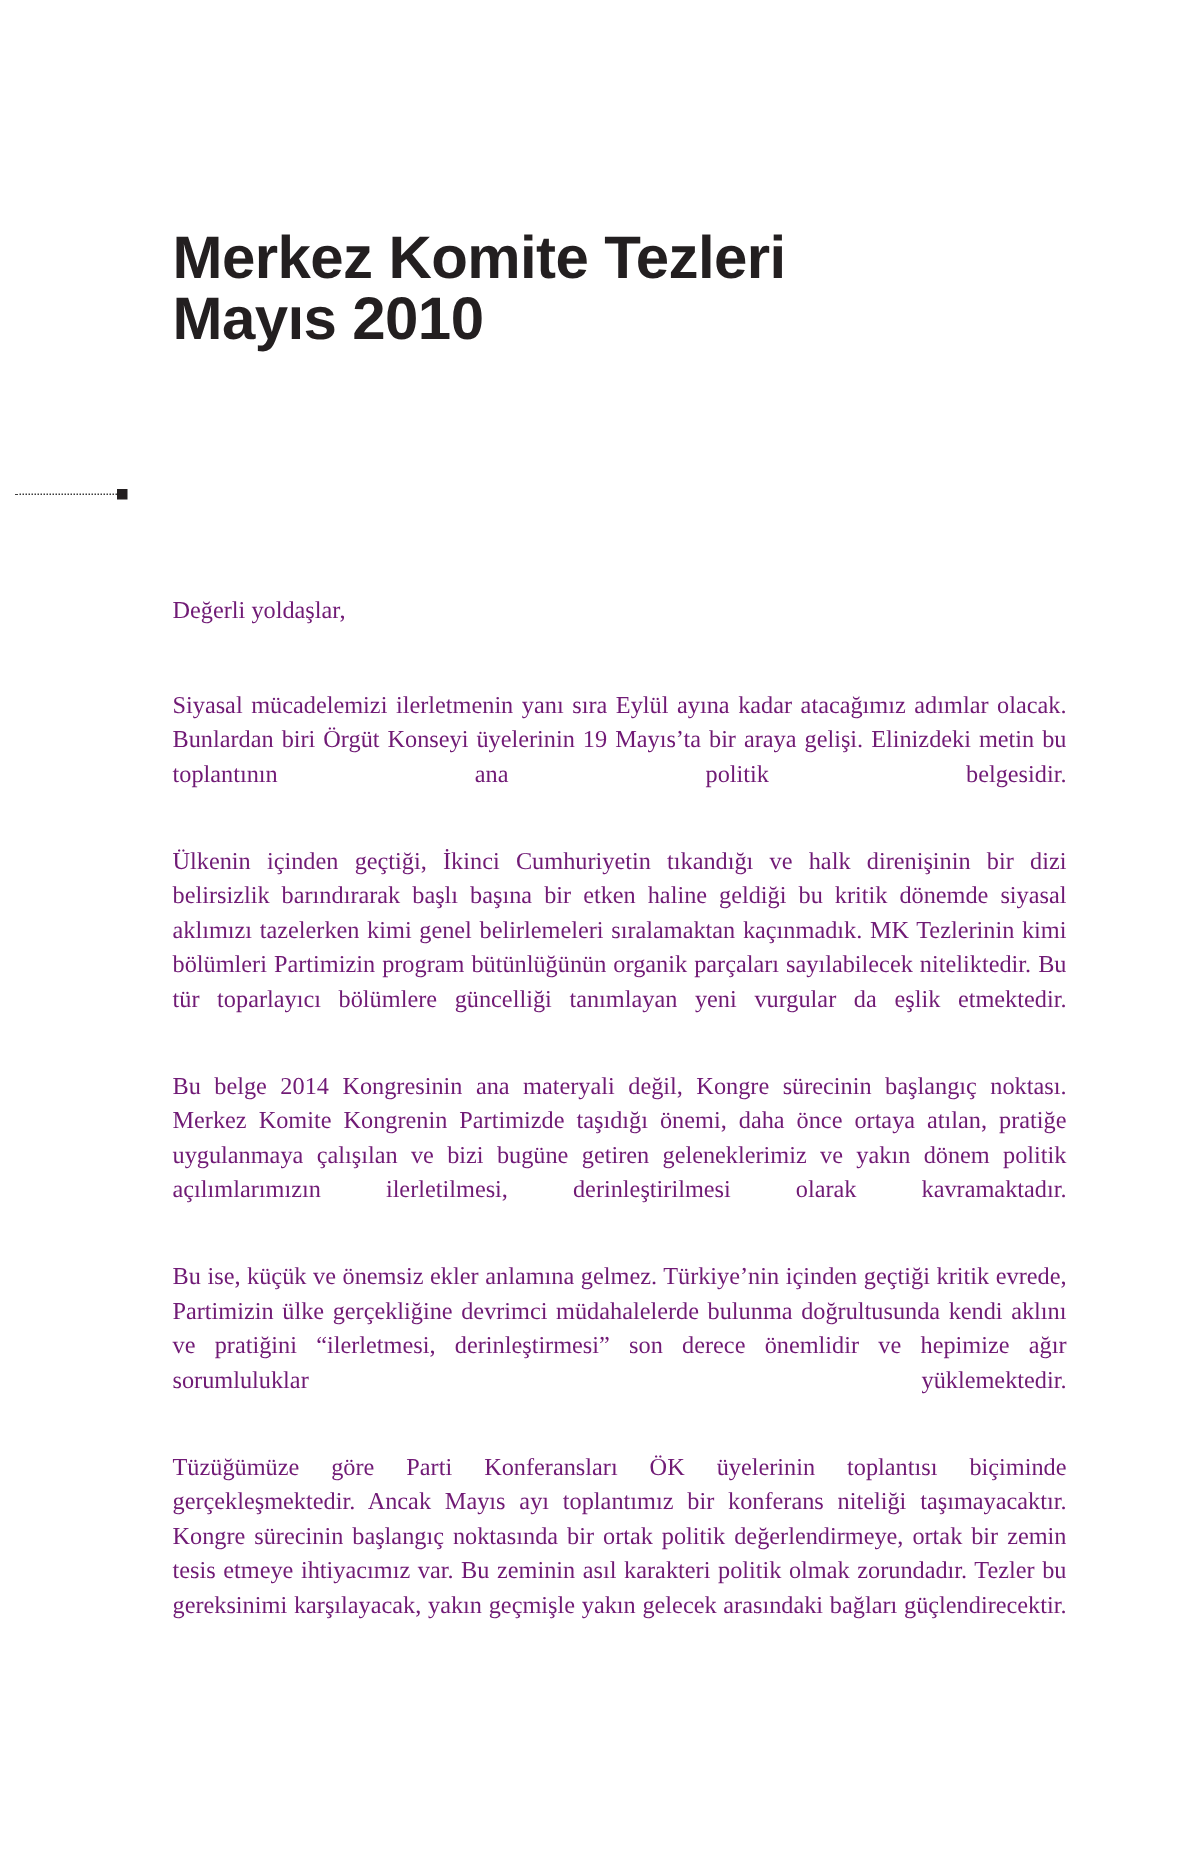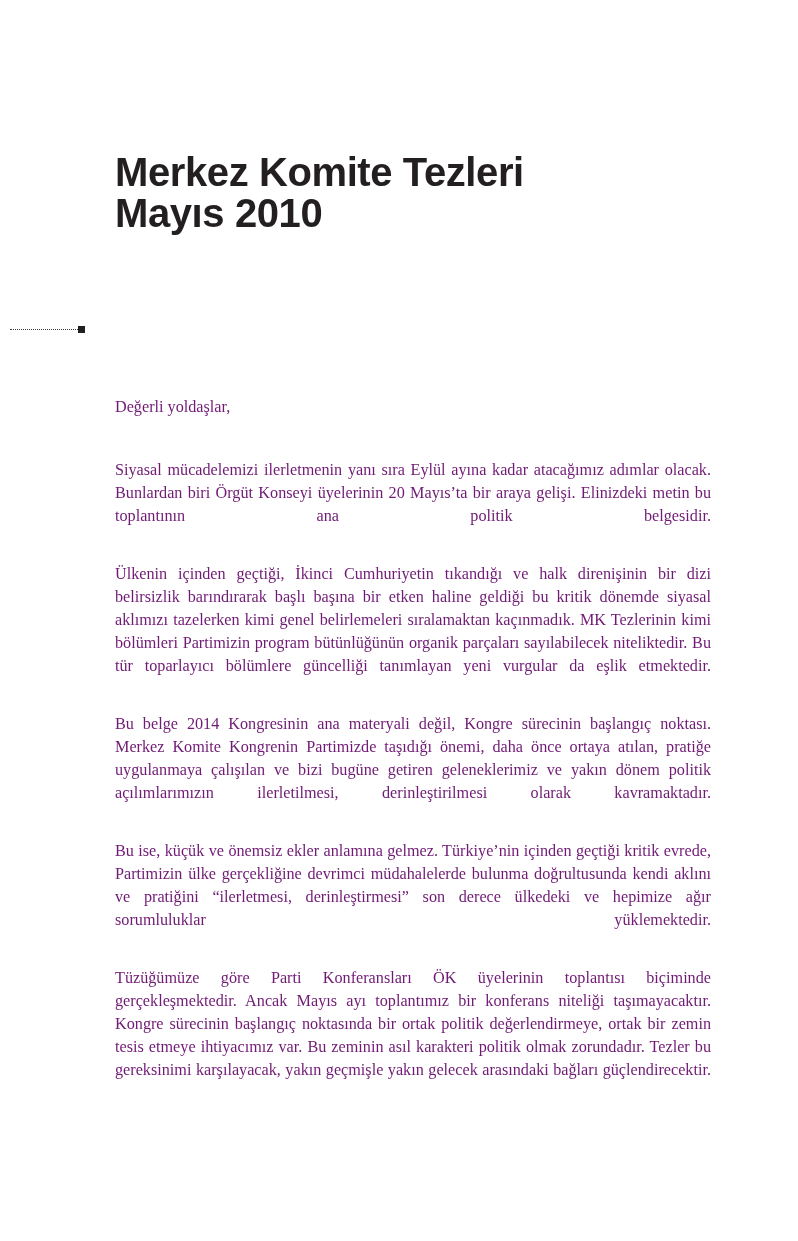--- a/index.html
+++ b/index.html
@@ -124,20 +124,20 @@
 
     <h1 class="doc-title">
       <span class="title-line">Merkez Komite Tezleri</span>
       <span class="title-line">Mayıs 2010</span>
     </h1>
 
   </div>
 
   <div class="body-copy">
     <p class="salutation">Değerli yoldaşlar,</p>
-    <p>Siyasal mücadelemizi ilerletmenin yanı sıra Eylül ayına kadar atacağımız adımlar olacak. Bunlardan biri Örgüt Konseyi üyelerinin 20 Mayıs’ta bir araya gelişi. Elinizdeki metin bu toplantının ana politik belgesidir.</p>
+    <p>Siyasal mücadelemizi ilerletmenin yanı sıra Eylül ayına kadar atacağımız adımlar olacak. Bunlardan biri Örgüt Konseyi üyelerinin 19 Mayıs’ta bir araya gelişi. Elinizdeki metin bu toplantının ana politik belgesidir.</p>
     <p>Ülkenin içinden geçtiği, İkinci Cumhuriyetin tıkandığı ve halk direnişinin bir dizi belirsizlik barındırarak başlı başına bir etken haline geldiği bu kritik dönemde siyasal aklımızı tazelerken kimi genel belirlemeleri sıralamaktan kaçınmadık. MK Tezlerinin kimi bölümleri Partimizin program bütünlüğünün organik parçaları sayılabilecek niteliktedir. Bu tür toparlayıcı bölümlere güncelliği tanımlayan yeni vurgular da eşlik etmektedir.</p>
     <p>Bu belge 2014 Kongresinin ana materyali değil, Kongre sürecinin başlangıç noktası. Merkez Komite Kongrenin Partimizde taşıdığı önemi, daha önce ortaya atılan, pratiğe uygulanmaya çalışılan ve bizi bugüne getiren geleneklerimiz ve yakın dönem politik açılımlarımızın ilerletilmesi, derinleştirilmesi olarak kavramaktadır.</p>
-    <p>Bu ise, küçük ve önemsiz ekler anlamına gelmez. Türkiye’nin içinden geçtiği kritik evrede, Partimizin ülke gerçekliğine devrimci müdahalelerde bulunma doğrultusunda kendi aklını ve pratiğini “ilerletmesi, derinleştirmesi” son derece ülkedeki ve hepimize ağır sorumluluklar yüklemektedir.</p>
+    <p>Bu ise, küçük ve önemsiz ekler anlamına gelmez. Türkiye’nin içinden geçtiği kritik evrede, Partimizin ülke gerçekliğine devrimci müdahalelerde bulunma doğrultusunda kendi aklını ve pratiğini “ilerletmesi, derinleştirmesi” son derece önemlidir ve hepimize ağır sorumluluklar yüklemektedir.</p>
     <p>Tüzüğümüze göre Parti Konferansları ÖK üyelerinin toplantısı biçiminde gerçekleşmektedir. Ancak Mayıs ayı toplantımız bir konferans niteliği taşımayacaktır. Kongre sürecinin başlangıç noktasında bir ortak politik değerlendirmeye, ortak bir zemin tesis etmeye ihtiyacımız var. Bu zeminin asıl karakteri politik olmak zorundadır. Tezler bu gereksinimi karşılayacak, yakın geçmişle yakın gelecek arasındaki bağları güçlendirecektir.</p>
   </div>
 
 </div>
 
 </body></html>

